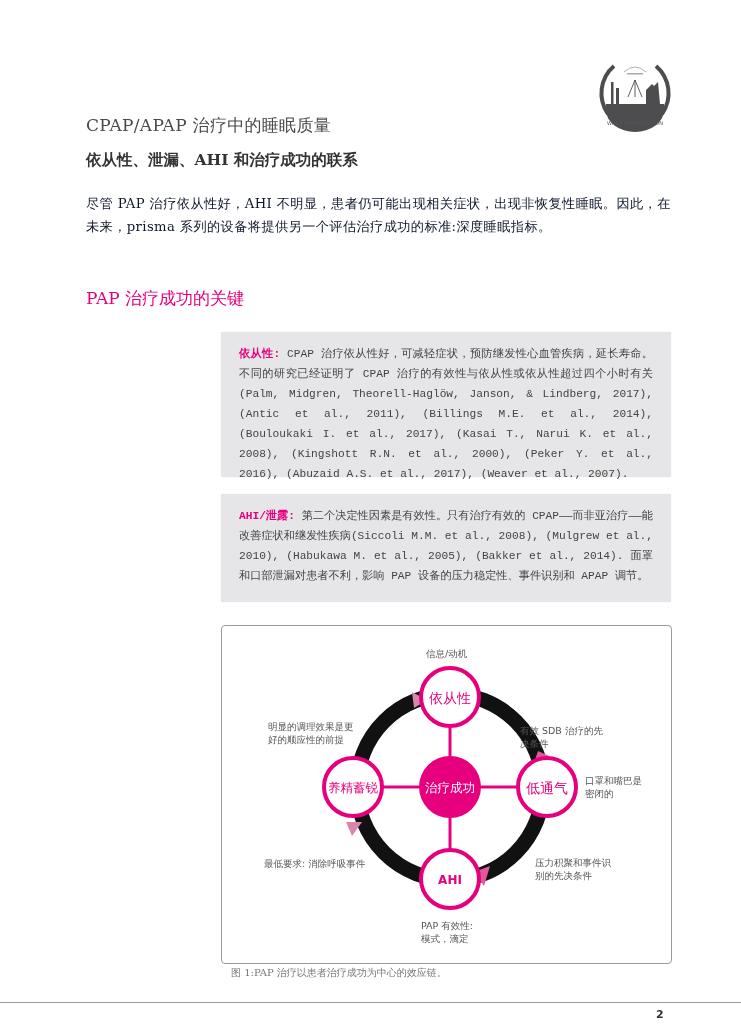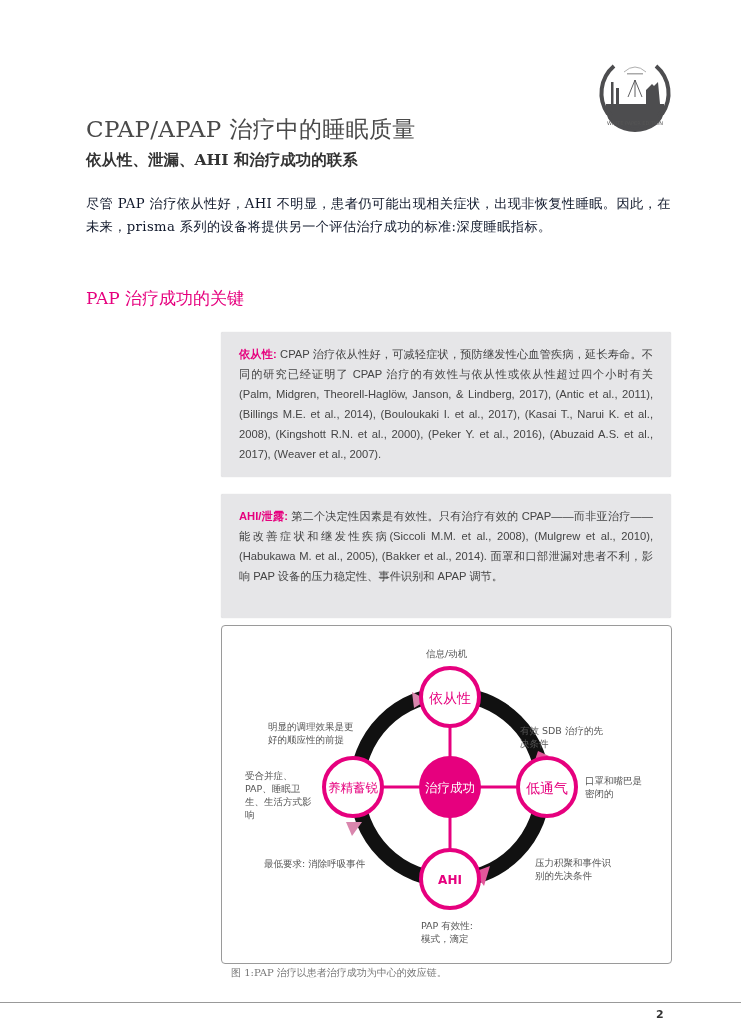--- a/index.html
+++ b/index.html
@@ -1,28 +1,28 @@
 <!DOCTYPE html>
 <html><head>
 <meta charset="utf-8">
 <style>
   html, body { margin:0; padding:0; }
   body { width:741px; height:1024px; background:#ffffff; position:relative; overflow:hidden;
          font-family:"DejaVu Serif", serif; color:#3a3a3a; }
   .abs { position:absolute; }
   #badge { left:594px; top:52px; width:82px; height:82px; }
-  #title { left:86px; top:114px; font-size:23px; color:#4a4a4a; font-family:"DejaVu Serif", serif; letter-spacing:0.3px; white-space:nowrap; }
+  #title { left:86px; top:114px; font-size:17px; color:#4a4a4a; font-family:"DejaVu Serif", serif; letter-spacing:0.3px; white-space:nowrap; }
   #subtitle { left:86px; top:150px; font-size:15.5px; font-weight:bold; color:#333; white-space:nowrap;text-align:right; }
   #intro { left:86px; top:192px; width:592px; font-size:13.2px; line-height:23px; color:#0f172a; letter-spacing:0.4px; }
   #section-heading { left:86px; top:287px; font-size:17px; color:#e6007e; white-space:nowrap; }
   .box { background:#e6e6e8; border-radius:2px; box-shadow: 0 0 1px #c9c9cc; }
   #box1 { left:221px; top:332px; width:450px; height:145px; }
-  #box2 { left:221px; top:494px; width:450px; height:124px; }
+  #box2 { left:221px; top:494px; width:450px; height:108px; }
   .box-text { position:absolute; left:18px; top:12px; width:414px; font-size:11.2px; line-height:20px; color:#444;
-              font-family:Liberation Sans, sans-serif; text-align:justify; }
+              font-family:Liberation Mono, monospace; text-align:justify; }
   .box-label { color:#e6007e; font-weight:bold; }
   #figure { left:221px; top:625px; width:449px; height:337px; border:1px solid #9a9a9a; border-radius:4px; background:#fff; }
   .fig-label { position:absolute; font-family:"DejaVu Sans", sans-serif; font-size:9.5px; line-height:13px; color:#555; }
   #caption { left:231px; top:966px; font-size:10px; color:#777; white-space:nowrap; }
   #footer-rule { left:0; top:1002px; width:741px; height:1px; background:#999; }
   #footer-left { left:86px; top:1029px; font-size:10px; color:#444; font-family:"DejaVu Sans", sans-serif; white-space:nowrap; }
   #footer-right { left:656px; top:1008px; font-size:11px; color:#333; font-weight:bold; font-family:"DejaVu Sans", sans-serif; }
 </style>
 </head>
 <body>
@@ -78,21 +78,20 @@
     <text x="228" y="77" font-size="14" text-anchor="middle" fill="#e6007e" font-family="DejaVu Sans, sans-serif">依从性</text>
     <text x="325" y="167" font-size="14" text-anchor="middle" fill="#e6007e" font-family="DejaVu Sans, sans-serif">低通气</text>
     <text x="228" y="258" font-size="12" font-weight="bold" text-anchor="middle" fill="#e6007e" font-family="DejaVu Sans, sans-serif">AHI</text>
     <text x="131" y="166" font-size="12.5" text-anchor="middle" fill="#e6007e" font-family="DejaVu Sans, sans-serif">养精蓄锐</text>
     <text x="228" y="166" font-size="12.5" text-anchor="middle" fill="#fff" font-family="DejaVu Sans, sans-serif">治疗成功</text>
   </svg>
   <div class="fig-label" style="left:204px;top:13px;margin-top:8px;">信息/动机</div>
   <div class="fig-label" style="left:46px;top:62px;width:86px;margin-top:32px;">明显的调理效果是更好的顺应性的前提</div>
   <div class="fig-label" style="left:298px;top:62px;width:90px;margin-top:36px;">有效 SDB 治疗的先决条件</div>
   <div class="fig-label" style="left:363px;top:148px;width:62px;">口罩和嘴巴是密闭的</div>
-  <div class="fig-label" style="left:23px;top:143px;width:70px;">受合并症、PAP、睡眠卫生、生活方式影响</div>
   <div class="fig-label" style="left:42px;top:231px;width:120px;">最低要求: 消除呼吸事件</div>
   <div class="fig-label" style="left:313px;top:230px;width:82px;">压力积聚和事件识别的先决条件</div>
   <div class="fig-label" style="left:199px;top:293px;width:60px;">PAP 有效性: 模式，滴定</div>
 </div>
 
 <div id="caption" class="abs">图 1:PAP 治疗以患者治疗成功为中心的效应链。</div>
 
 <div id="footer-rule" class="abs"></div>
 <div id="footer-left" class="abs">Sleep Quality in CPAP/APAP Therapy</div>
 <div id="footer-right" class="abs">2</div>

